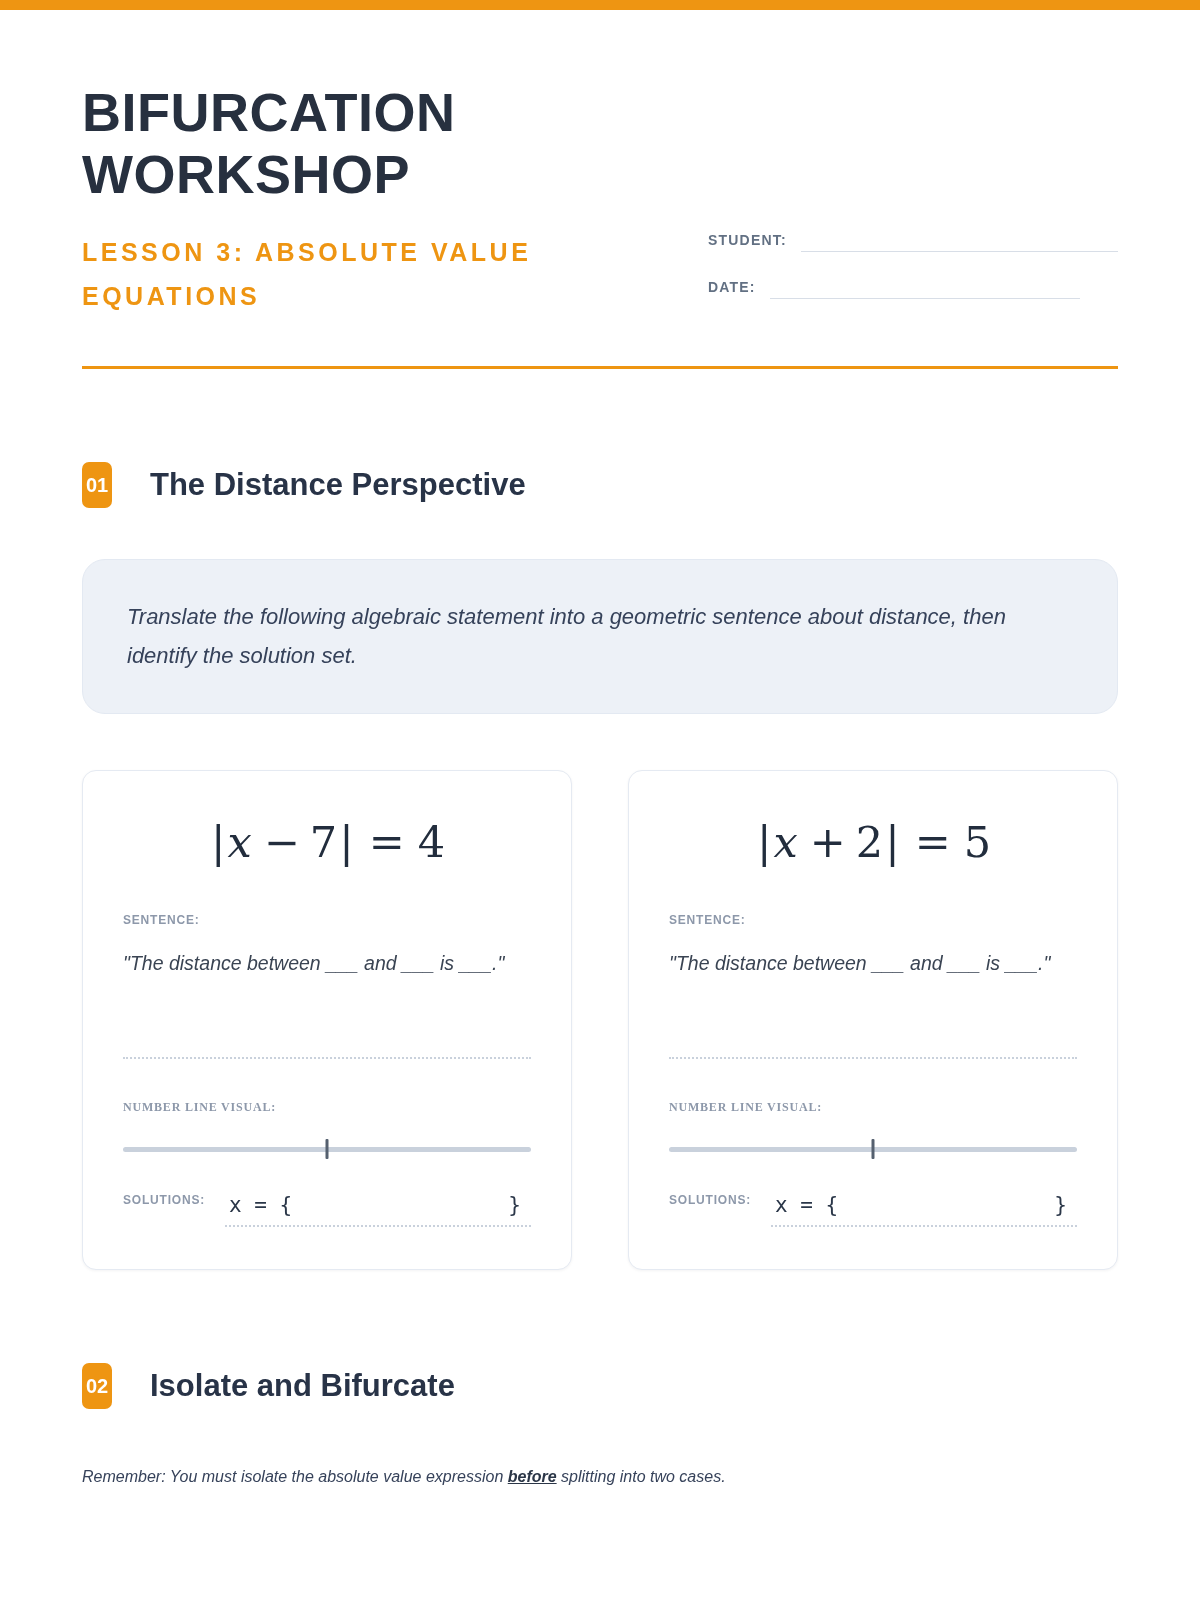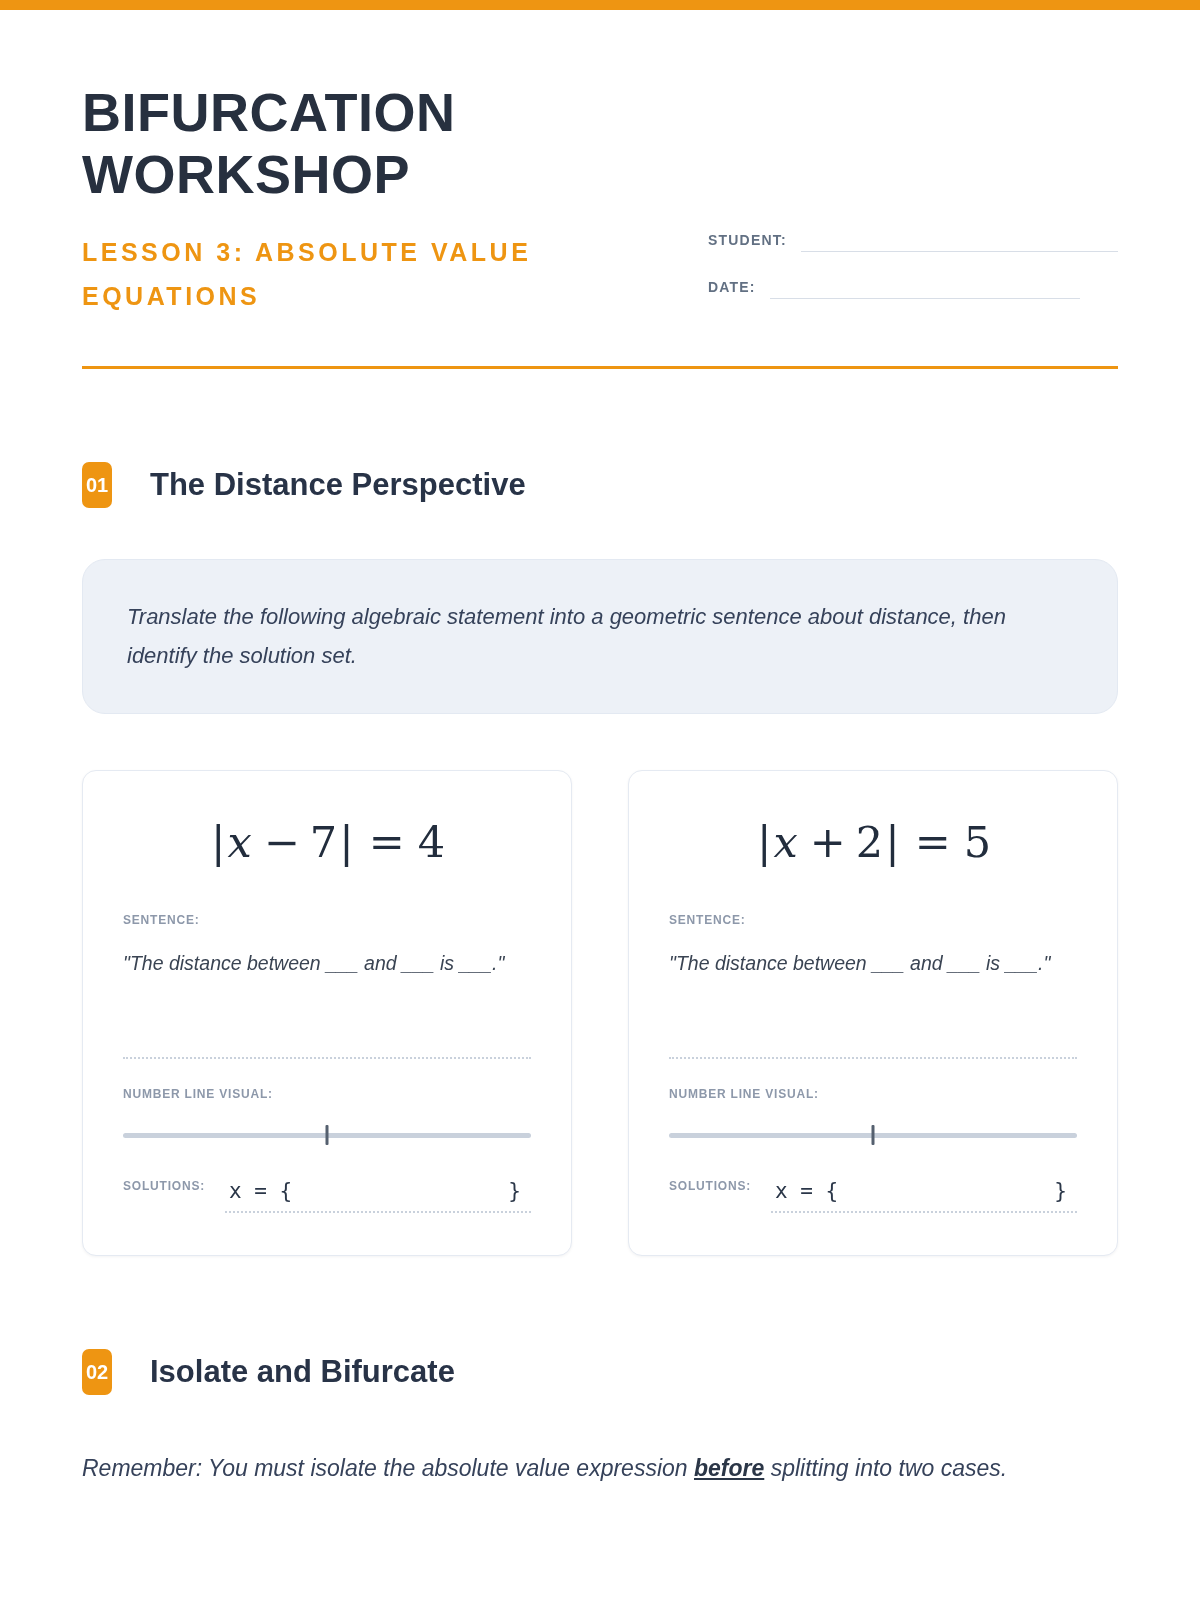--- a/index.html
+++ b/index.html
@@ -161,21 +161,21 @@
     font-size: 19.5px;
     line-height: 1.85;
     color: #3A4453;
     margin-top: 18px;
   }
   .answer-line {
     margin-top: 76px;
     border-bottom: 2px dotted #C9D1DC;
     height: 0;
   }
-  .numline-label { margin-top: 28px; }
+  .numline-label { margin-top: 41px; font-family: Liberation Serif, serif; }
   .numline {
     position: relative;
     height: 20px;
     margin-top: 24px;
   }
   .numline-track {
     position: absolute;
     top: 8px; left: 0; right: 0;
     height: 5px;
     background: #C9D1DC;
@@ -208,21 +208,21 @@
     font-family: "DejaVu Sans Mono", monospace;
     font-size: 21px;
     color: #2A3648;
   }
 
   
   .reminder {
     margin: 48px 0 0 0;
     max-width: 995px;
     font-style: italic;
-    font-size: 23px;
+    font-size: 16px;
     line-height: 1.65;
     color: var(--body-text);
   }
   .reminder b {
     font-weight: 700;
     text-decoration: underline;
     color: #2B3647;
   }
 </style>
 </head>

